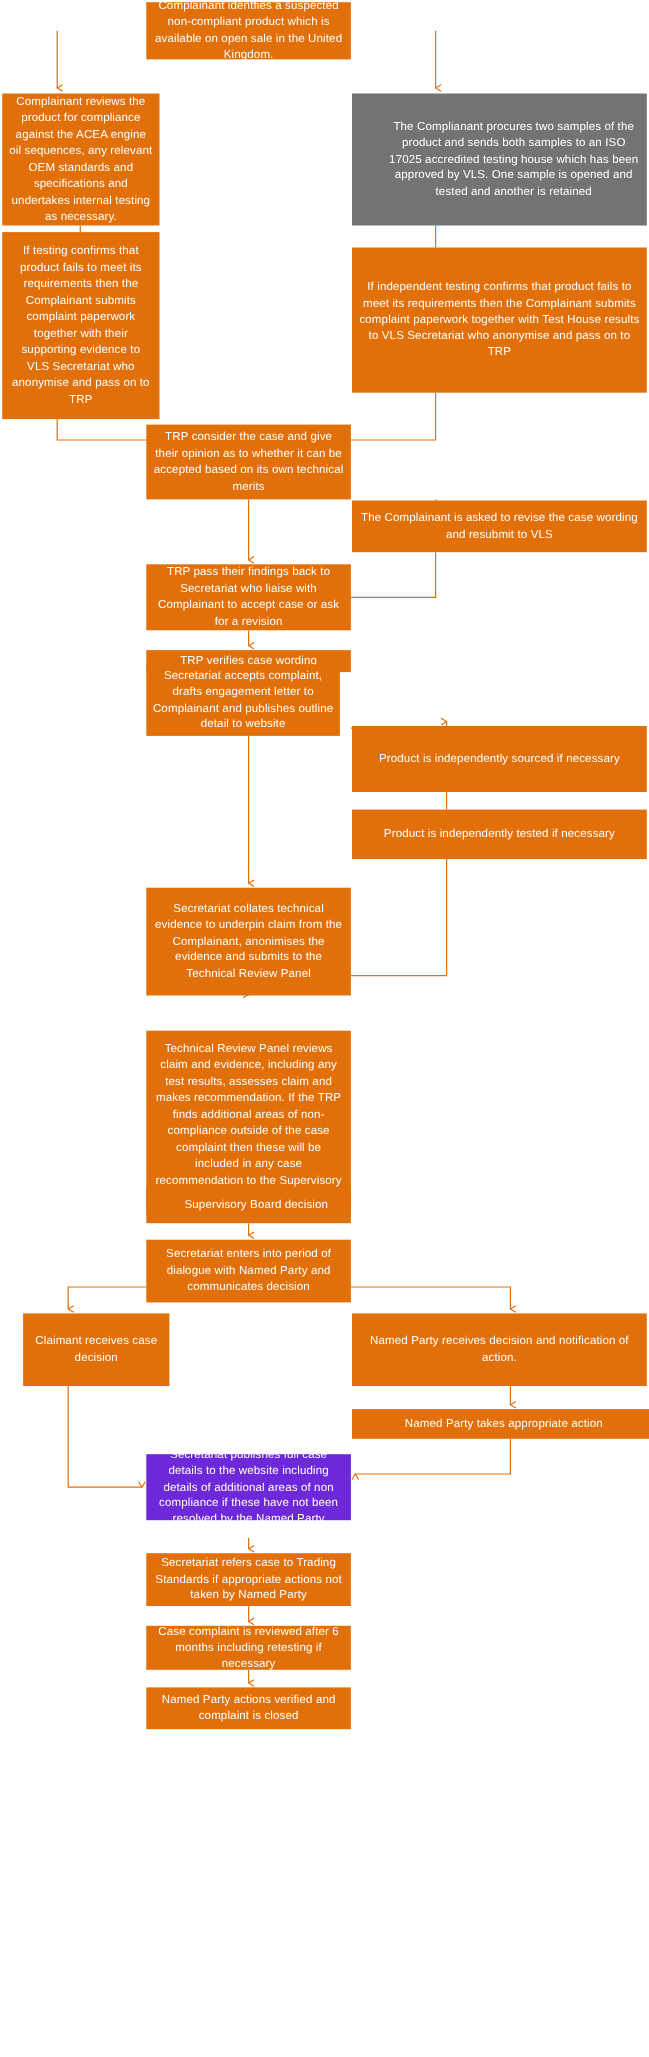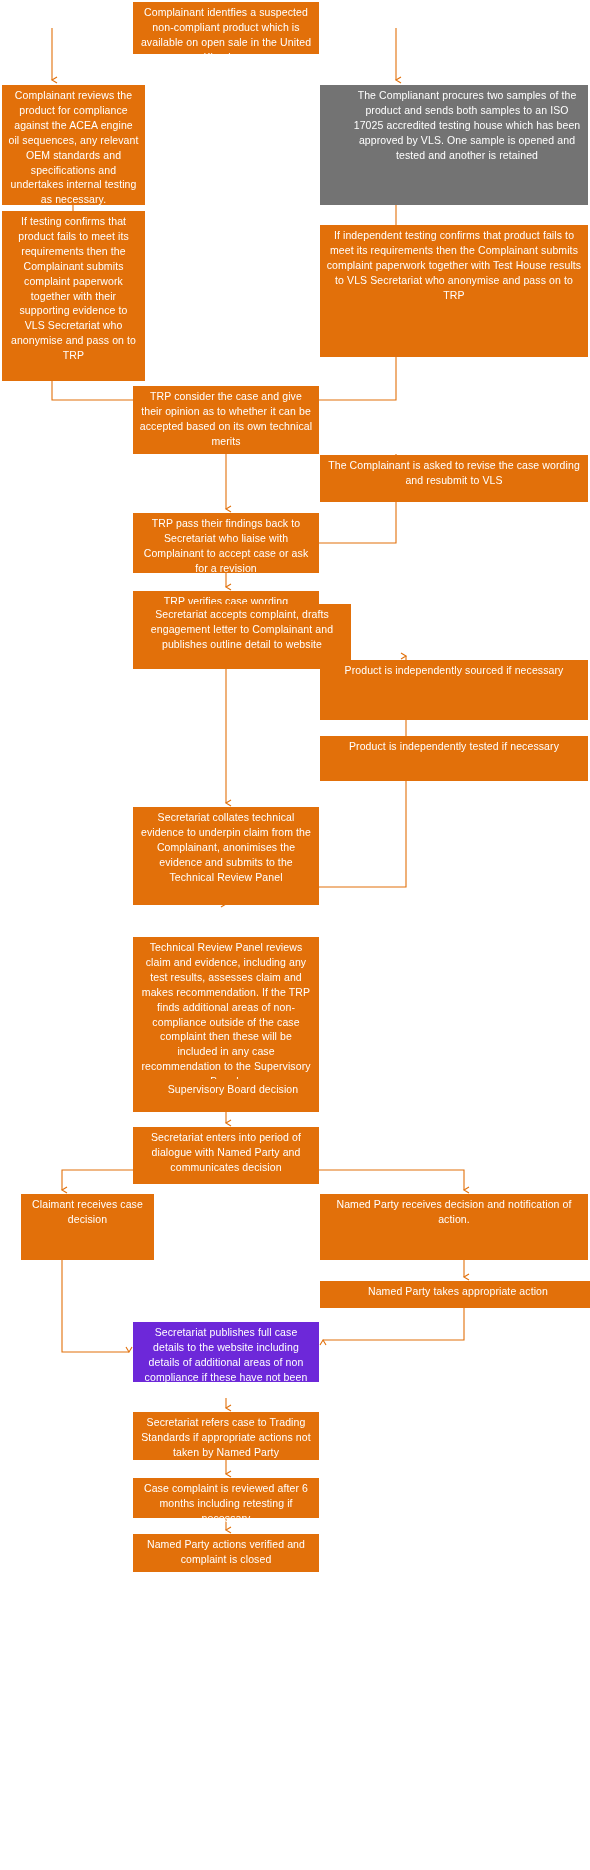--- a/index.html
+++ b/index.html
@@ -19,21 +19,21 @@
     position: absolute;
     left: 0; top: 0;
     width: 590px; height: 1870px;
     pointer-events: none;
   }
   .node {
     position: absolute;
     background: #E2700A;
     color: #ffffff;
     display: flex;
-    align-items: flex-start;
+    align-items: center;
     justify-content: center;
     text-align: center;
     font-size: 10.5px;
     line-height: 1.42;
     padding: 3px 6px;
     letter-spacing: 0.01em;
   }
   .node span { display: block; width: 100%; }
 </style>
 </head>
@@ -96,21 +96,21 @@
       </div>
       <div class="node" style="left: 320px; top: 455px; width: 268px; height: 47px; background: rgb(226, 112, 10); color: rgb(255, 255, 255);">
         <span>The Complainant is asked to revise the case wording and resubmit to VLS</span>
       </div>
       <div class="node" style="left: 133px; top: 513px; width: 186px; height: 60px; background: rgb(226, 112, 10); color: rgb(255, 255, 255);">
         <span>TRP pass their findings back to Secretariat who liaise with Complainant to accept case or ask for a revision</span>
       </div>
       <div class="node" style="left: 133px; top: 591px; width: 186px; height: 20px; background: rgb(226, 112, 10); color: rgb(255, 255, 255);">
         <span>TRP verifies case wording</span>
       </div>
-      <div class="node" style="left: 133px; top: 604px; width: 218px; height: 65px; background: rgb(226, 112, 10); color: rgb(255, 255, 255);">
+      <div class="node" style="left: 133px; top: 604px; width: 176px; height: 65px; background: rgb(226, 112, 10); color: rgb(255, 255, 255);">
         <span>Secretariat accepts complaint, drafts engagement letter to Complainant and publishes outline detail to website</span>
       </div>
       <div class="node" style="left: 320px; top: 660px; width: 268px; height: 60px; background: rgb(226, 112, 10); color: rgb(255, 255, 255);">
         <span>Product is independently sourced if necessary</span>
       </div>
       <div class="node" style="left: 320px; top: 736px; width: 268px; height: 45px; background: rgb(226, 112, 10); color: rgb(255, 255, 255);">
         <span>Product is independently tested if necessary</span>
       </div>
       <div class="node" style="left: 133px; top: 807px; width: 186px; height: 98px; background: rgb(226, 112, 10); color: rgb(255, 255, 255);">
         <span>Secretariat collates technical evidence to underpin claim from the Complainant, anonimises the evidence and submits to the Technical Review Panel</span>

